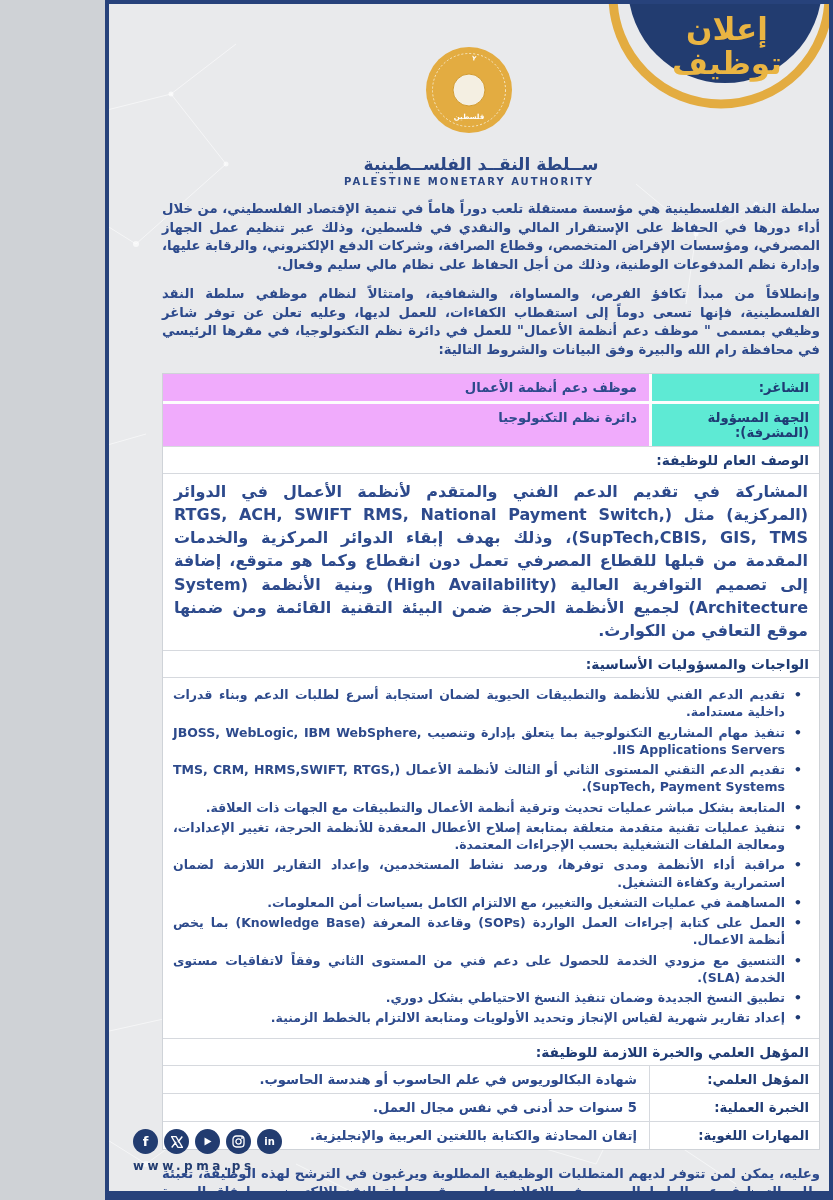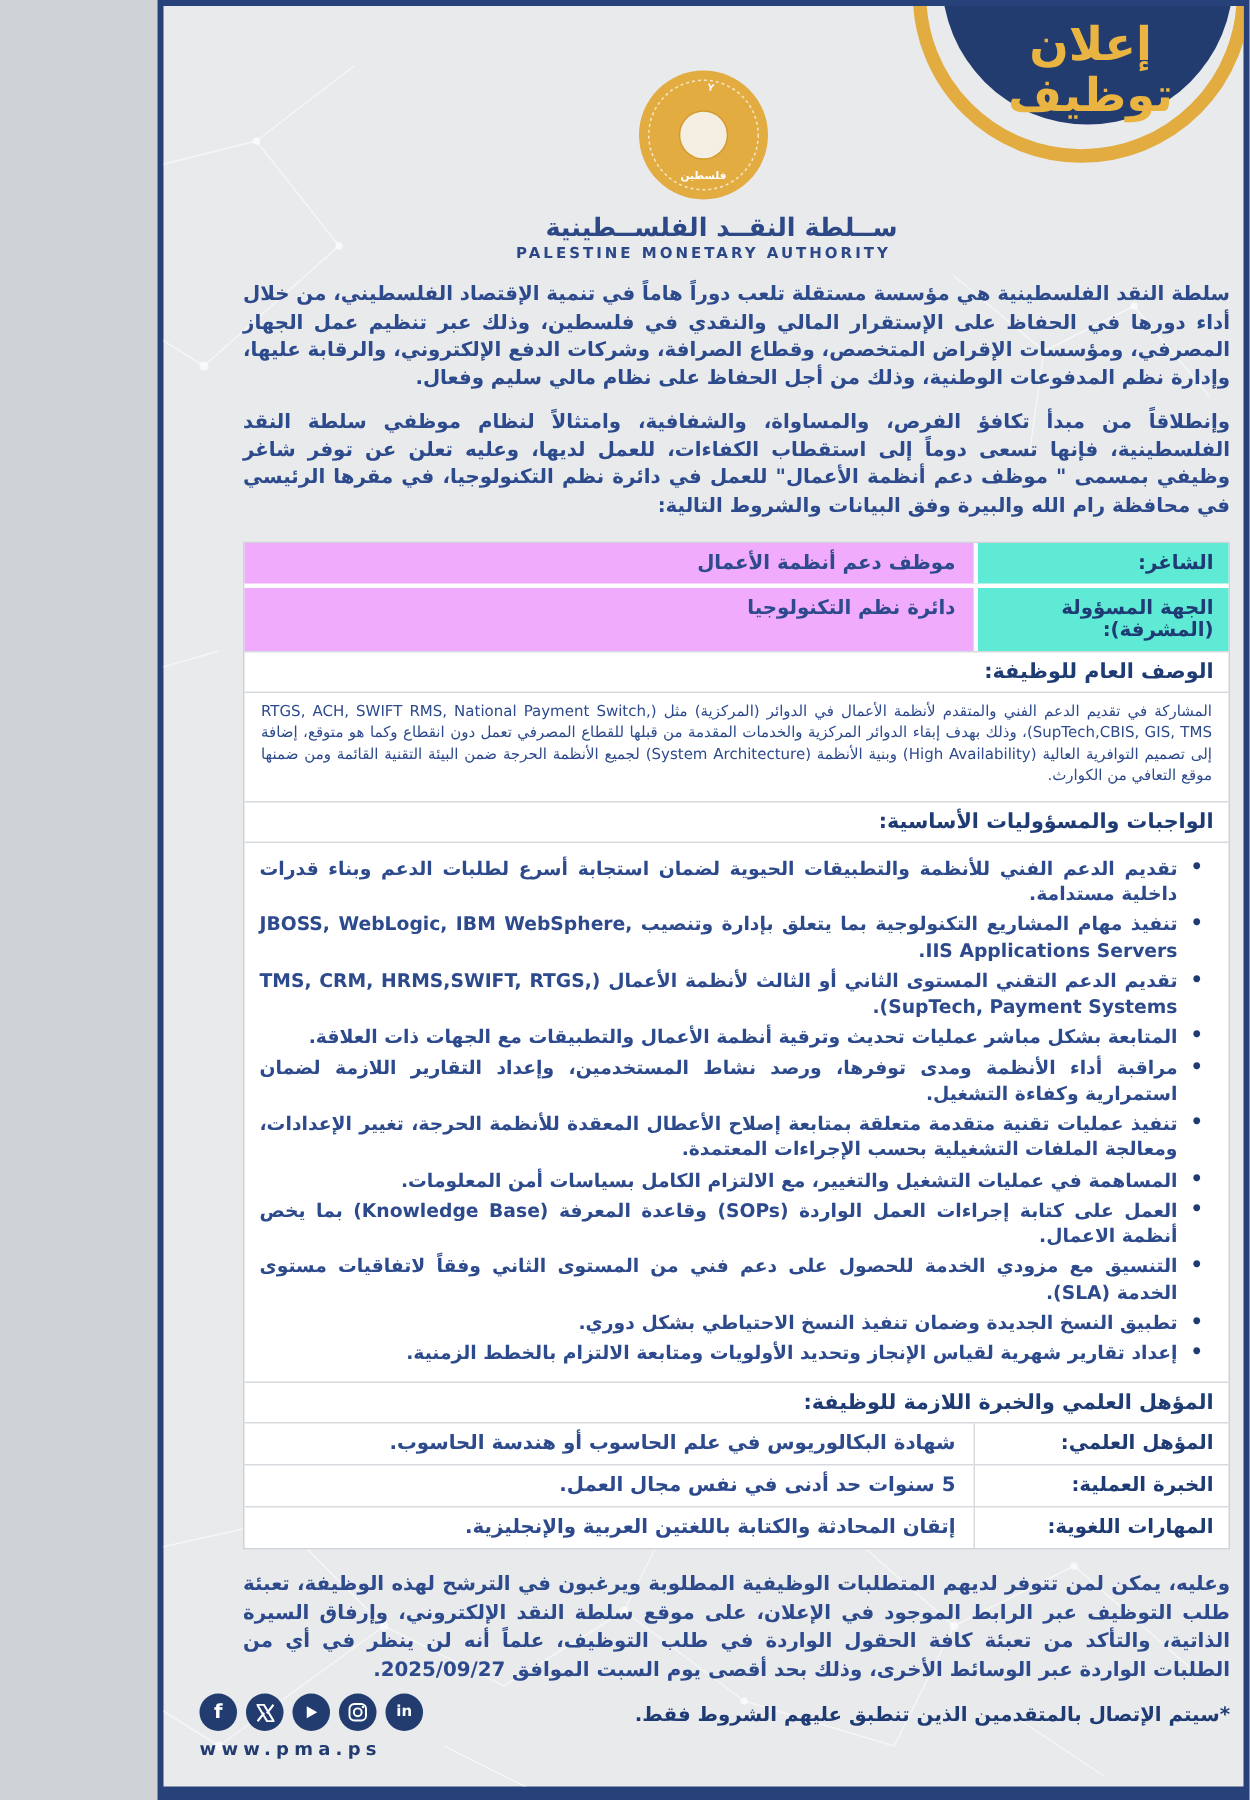--- a/index.html
+++ b/index.html
@@ -10,36 +10,36 @@
     border:4px solid #27427b;border-bottom-width:9px;
     font-family:"DejaVu Sans",sans-serif;direction:rtl;overflow:hidden;
   }
   .net{position:absolute;inset:0;pointer-events:none;}
   
   .badge{position:absolute;top:-4px;left:auto;right:-4px;width:252px;height:150px;overflow:hidden;z-index:3;}
   .badge svg{display:block;}
   .badge-line{font-weight:bold;fill:#e9b442;font-size:31px;}
   
   .logo-block{padding-top:42px;text-align:center;position:relative;z-index:2;}
-  .logo-name-ar{margin-top:4px;font-size:17px;font-weight:bold;color:#2c4886;padding-left:24px;}
+  .logo-name-ar{margin-top:16px;font-size:17px;font-weight:bold;color:#2c4886;padding-left:24px;}
   .logo-name-en{margin-top:2px;font-size:10px;font-weight:600;letter-spacing:2px;color:#2c4886;}
   
   .content{position:relative;z-index:2;margin:0 9px;color:#2d4a8c;padding-left:44px;}
   .para{margin:10px 0 0 0;font-size:13.2px;line-height:1.42;font-weight:600;text-align:justify;color:#2d4a8c;}
   
   .jobtable{margin-top:13px;background:#fff;border:1px solid #cfd3d8;}
   .trow{display:flex;border-bottom:1px solid #d6d9de;}
   .trow:last-child{border-bottom:none;}
   .tcell-label{width:170px;flex:0 0 170px;padding:6px 10px;font-weight:bold;font-size:13.2px;color:#1f3b74;box-sizing:border-box;border-left:1px solid #d6d9de;}
   .tcell-value{flex:1;padding:6px 12px;font-size:13.2px;font-weight:600;color:#2d4a8c;box-sizing:border-box;}
   .trow.tinted{border-bottom:3px solid #fdfdfd;}
   .trow.tinted .tcell-label{background:#5eead4;border-left:3px solid #fdfdfd;}
   .trow.tinted .tcell-value{background:#f0abfc;}
   .theader{padding:5px 10px;font-weight:bold;font-size:13.8px;color:#1f3b74;border-bottom:1px solid #d6d9de;}
-  .tdesc{padding:6px 11px 8px 11px;font-size:10px;line-height:1.45;font-weight:400;color:#2d4a8c;text-align:justify;border-bottom:1px solid #d6d9de;}
+  .tdesc{padding:6px 11px 8px 11px;font-size:16px;line-height:1.45;font-weight:700;color:#2d4a8c;text-align:justify;border-bottom:1px solid #d6d9de;}
   .duties{list-style:none;margin:0;padding:5px 30px 8px 10px;border-bottom:1px solid #d6d9de;}
   .duties li{position:relative;margin:3px 0;font-size:12.5px;line-height:1.38;font-weight:600;color:#2d4a8c;text-align:justify;padding-right:4px;}
   .duties li::before{content:"•";position:absolute;right:-13px;top:0;color:#1f3b74;font-size:13px;}
   
   .note{margin-top:13px;font-size:13.2px;font-weight:bold;color:#1f3b74;text-align:right;}
   .farewell{margin-top:42px;text-align:right;font-size:14.5px;font-weight:bold;color:#14532d;}
   
   .social{position:absolute;left:24px;bottom:18px;direction:ltr;text-align:left;z-index:3;}
   .social-row{display:flex;gap:6px;}
   .sicon{width:25px;height:25px;border-radius:50%;background:#223c70;color:#fff;display:flex;align-items:center;justify-content:center;font-size:13px;font-weight:bold;cursor:pointer;}
@@ -127,22 +127,22 @@
 
       <div class="theader">الوصف العام للوظيفة:</div>
       <div class="tdesc">المشاركة في تقديم الدعم الفني والمتقدم لأنظمة الأعمال في الدوائر (المركزية) مثل (RTGS, ACH, SWIFT RMS, National Payment Switch, SupTech,CBIS, GIS, TMS)، وذلك بهدف إبقاء الدوائر المركزية والخدمات المقدمة من قبلها للقطاع المصرفي تعمل دون انقطاع وكما هو متوقع، إضافة إلى تصميم التوافرية العالية (High Availability) وبنية الأنظمة (System Architecture) لجميع الأنظمة الحرجة ضمن البيئة التقنية القائمة ومن ضمنها موقع التعافي من الكوارث.</div>
 
       <div class="theader">الواجبات والمسؤوليات الأساسية:</div>
       <ul class="duties">
         <li>تقديم الدعم الفني للأنظمة والتطبيقات الحيوية لضمان استجابة أسرع لطلبات الدعم وبناء قدرات داخلية مستدامة.</li>
         <li>تنفيذ مهام المشاريع التكنولوجية بما يتعلق بإدارة وتنصيب JBOSS, WebLogic, IBM WebSphere, IIS Applications Servers.</li>
         <li>تقديم الدعم التقني المستوى الثاني أو الثالث لأنظمة الأعمال (TMS, CRM, HRMS,SWIFT, RTGS, SupTech, Payment Systems).</li>
         <li>المتابعة بشكل مباشر عمليات تحديث وترقية أنظمة الأعمال والتطبيقات مع الجهات ذات العلاقة.</li>
+        <li>تنفيذ عمليات تقنية متقدمة متعلقة بمتابعة إصلاح الأعطال المعقدة للأنظمة الحرجة، تغيير الإعدادات، ومعالجة الملفات التشغيلية بحسب الإجراءات المعتمدة.</li>
         <li>مراقبة أداء الأنظمة ومدى توفرها، ورصد نشاط المستخدمين، وإعداد التقارير اللازمة لضمان استمرارية وكفاءة التشغيل.</li>
-        <li>تنفيذ عمليات تقنية متقدمة متعلقة بمتابعة إصلاح الأعطال المعقدة للأنظمة الحرجة، تغيير الإعدادات، ومعالجة الملفات التشغيلية بحسب الإجراءات المعتمدة.</li>
         <li>المساهمة في عمليات التشغيل والتغيير، مع الالتزام الكامل بسياسات أمن المعلومات.</li>
         <li>العمل على كتابة إجراءات العمل الواردة (SOPs) وقاعدة المعرفة (Knowledge Base) بما يخص أنظمة الاعمال.</li>
         <li>التنسيق مع مزودي الخدمة للحصول على دعم فني من المستوى الثاني وفقاً لاتفاقيات مستوى الخدمة (SLA).</li>
         <li>تطبيق النسخ الجديدة وضمان تنفيذ النسخ الاحتياطي بشكل دوري.</li>
         <li>إعداد تقارير شهرية لقياس الإنجاز وتحديد الأولويات ومتابعة الالتزام بالخطط الزمنية.</li>
       </ul>
 
       <div class="theader">المؤهل العلمي والخبرة اللازمة للوظيفة:</div>
 
       <div class="trow">

